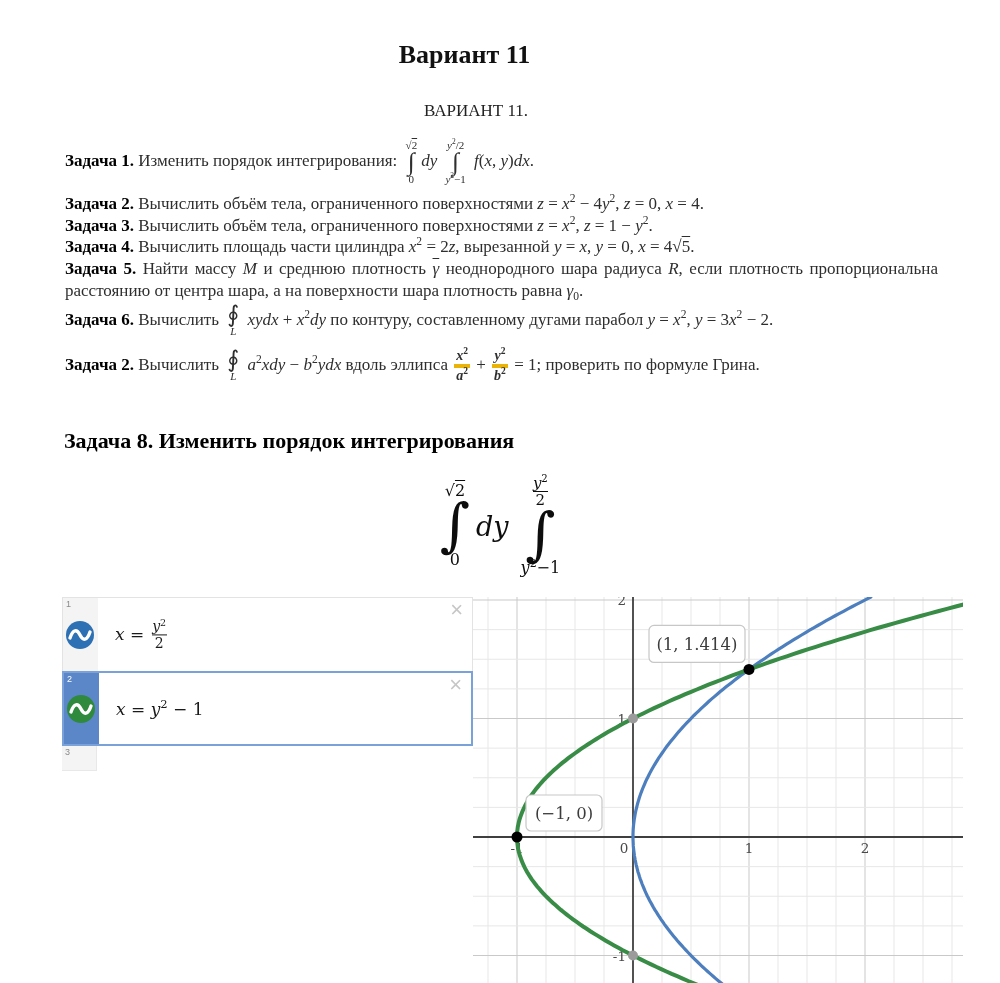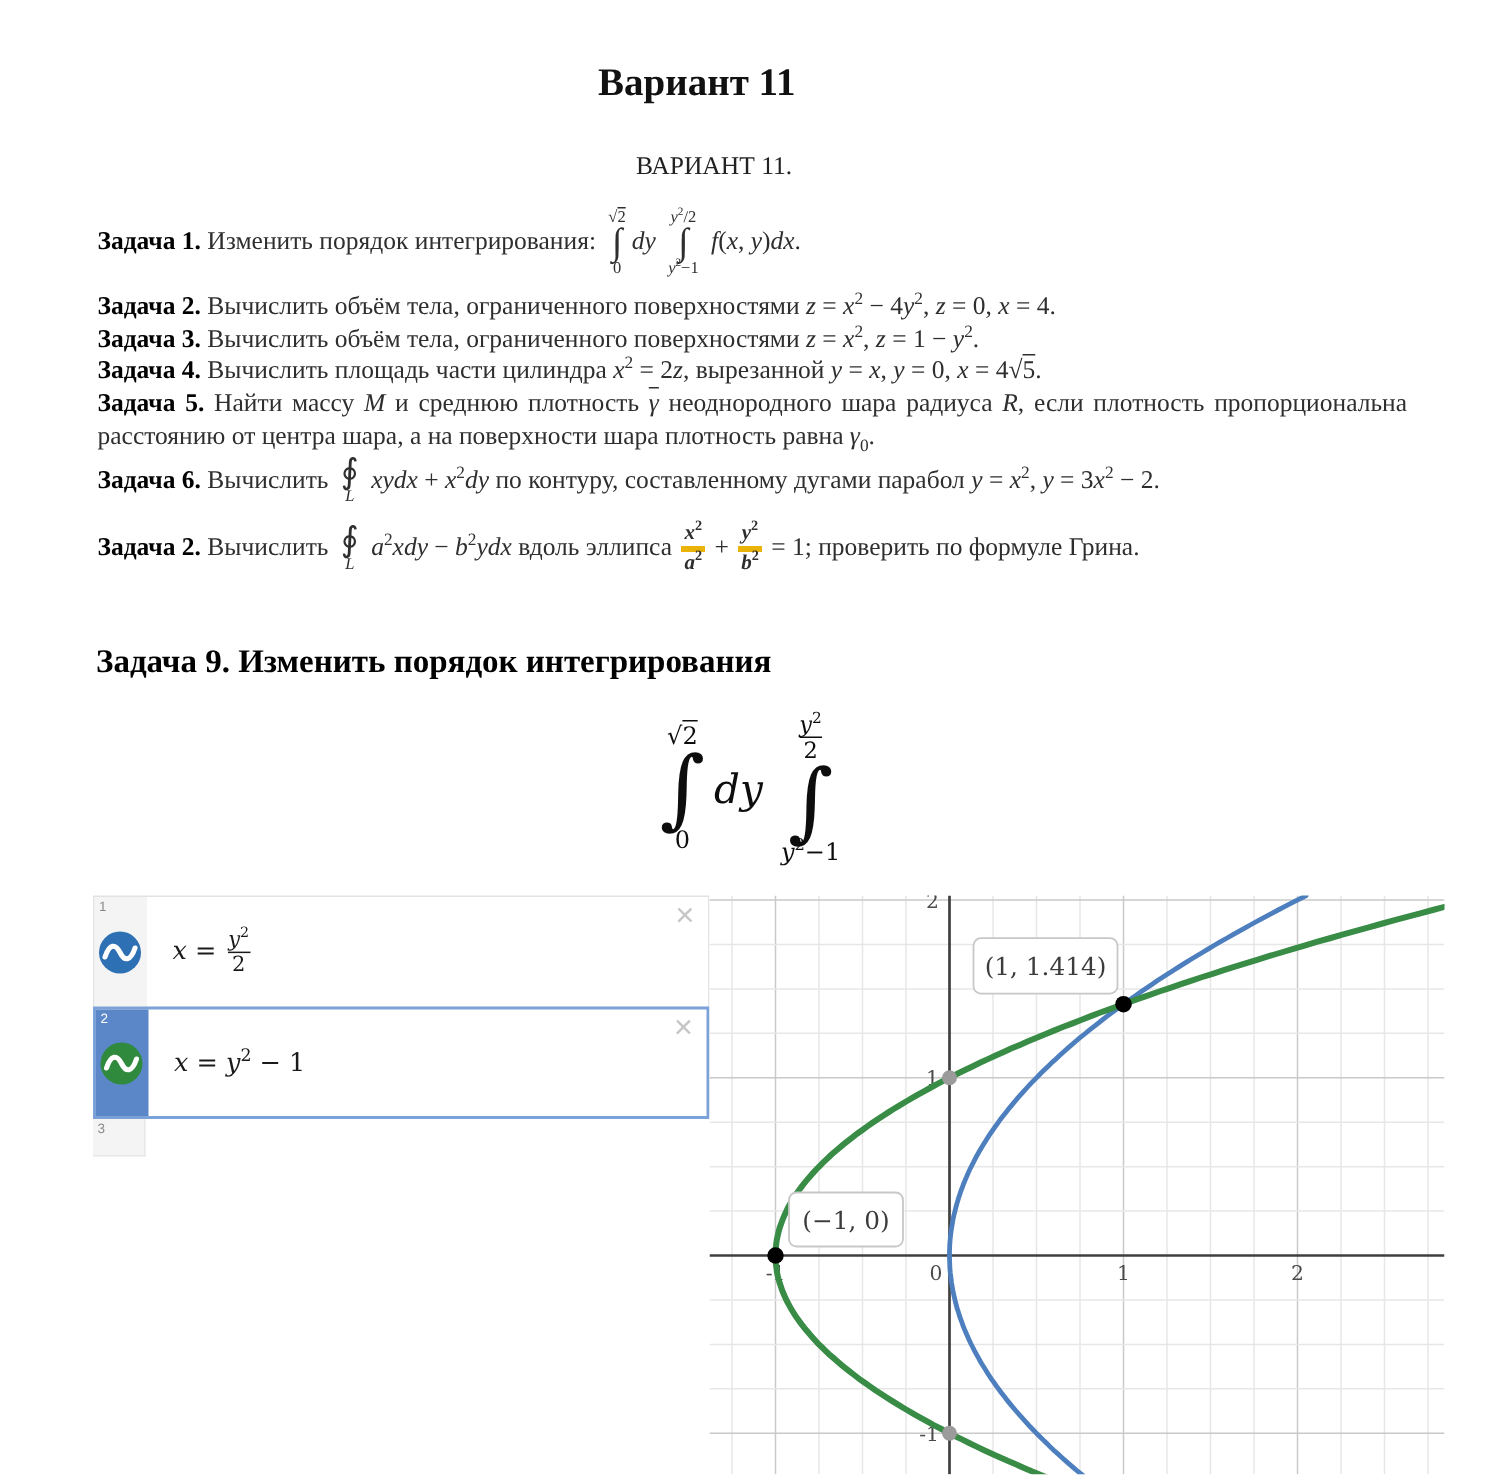--- a/index.html
+++ b/index.html
@@ -111,21 +111,21 @@
           <span class="l"><i>L</i></span>
         </span> <i>a</i><sup>2</sup><i>xdy</i> − <i>b</i><sup>2</sup><i>ydx</i> вдоль эллипса <span class="frac">
           <span class="nu"><i>x</i><sup>2</sup></span>
           <span class="de"><i>a</i><sup>2</sup></span>
         </span> + <span class="frac">
           <span class="nu"><i>y</i><sup>2</sup></span>
           <span class="de"><i>b</i><sup>2</sup></span>
         </span> = 1; проверить по формуле Грина.</span></span>
   </div>
 
-<div class="section-heading">Задача 9. Изменить порядок интегрирования</div>
+<div class="section-heading">Задача 8. Изменить порядок интегрирования</div>
 
 <div class="formula">
   <span class="big-int">
     <span class="lim">√<span class="ovl">2</span></span>
     <span class="glyph">∫</span>
     <span class="lim">0</span>
   </span>
   <span class="big-dy"><i>dy</i></span>
   <span class="big-int">
     <span class="lim"><span class="sfrac">

